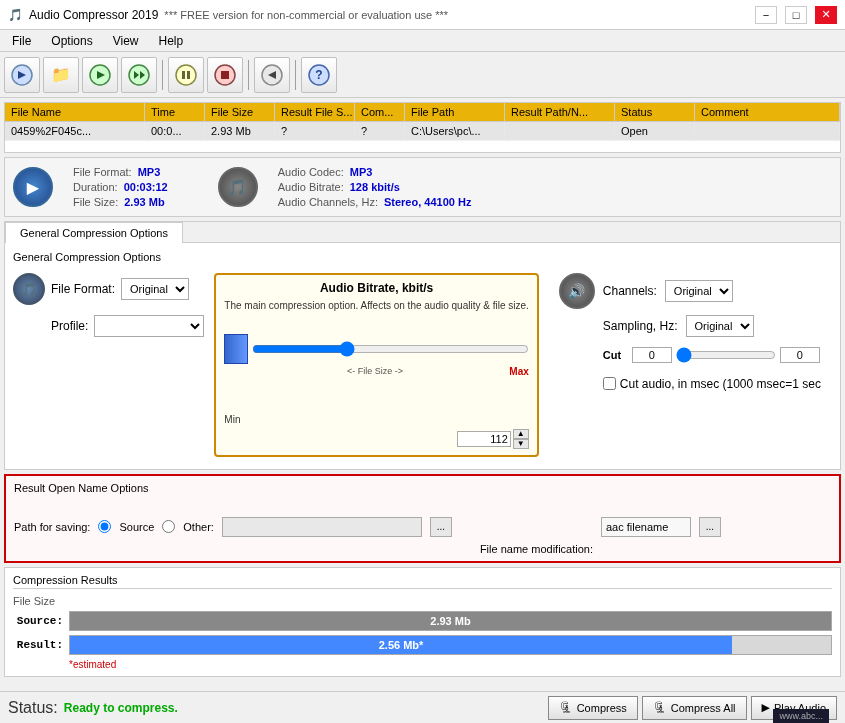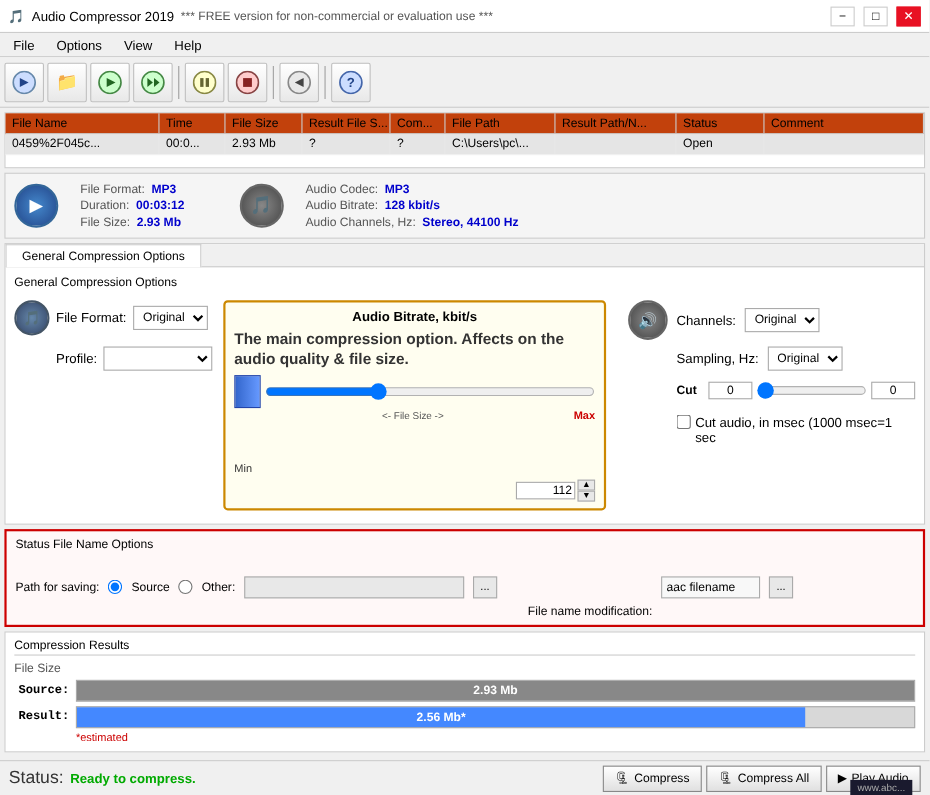--- a/index.html
+++ b/index.html
@@ -16,21 +16,21 @@
     #menu-bar { background: #f0f0f0; display: flex; padding: 2px 4px; border-bottom: 1px solid #ccc; height: 22px; align-items: center; gap: 4px; }
     .menu-item { padding: 2px 8px; cursor: pointer; font-size: 12px; }
 
     
     #toolbar { background: #f0f0f0; padding: 3px 4px; border-bottom: 1px solid #ccc; display: flex; align-items: center; gap: 3px; height: 46px; }
     .tb-btn { width: 36px; height: 36px; border: 1px solid #c0c0c0; background: linear-gradient(to bottom, #ffffff, #e8e8e8); cursor: pointer; display: flex; align-items: center; justify-content: center; font-size: 18px; border-radius: 2px; }
     .tb-separator { width: 1px; height: 30px; background: #a0a0a0; margin: 0 2px; }
 
     
     #file-list-container { background: white; border: 1px solid #ccc; margin: 4px; }
-    #file-list-header { display: grid; grid-template-columns: 140px 60px 70px 80px 50px 100px 110px 80px 1fr; background: #c2410c; border-bottom: 1px solid #ccc; }
+    #file-list-header { display: grid; grid-template-columns: 140px 60px 70px 80px 50px 100px 110px 80px 1fr; background: #eab308; border-bottom: 1px solid #ccc; }
     .fh-cell { padding: 3px 6px; font-size: 11px; border-right: 1px solid #ccc; font-weight: 500; white-space: nowrap; overflow: hidden; }
     #file-list-body { min-height: 30px; }
     .file-row { display: grid; grid-template-columns: 140px 60px 70px 80px 50px 100px 110px 80px 1fr; background: #e5e5e5; border-bottom: 1px solid #f0f0f0; }
     .fr-cell { padding: 3px 6px; font-size: 11px; border-right: 1px solid #e8e8e8; white-space: nowrap; overflow: hidden; }
 
     
     #source-file { background: #f5f5f5; border: 1px solid #ccc; margin: 4px; padding: 8px; display: flex; align-items: center; gap: 20px; }
     .sf-label { color: #555; font-size: 11px; }
     .sf-value { color: #0000cc; font-weight: bold; font-size: 11px; }
     .sf-section { display: flex; flex-direction: column; gap: 3px; }
@@ -47,21 +47,21 @@
 
     
     .comp-options-row { display: flex; align-items: flex-start; gap: 10px; padding: 4px 0; }
 
     
     select { font-size: 11px; border: 1px solid #aaa; background: white; padding: 2px 4px; height: 22px; }
 
     
     #bitrate-box { border: 2px solid #cc8800; border-radius: 4px; padding: 6px 8px; background: #fffef0; min-width: 220px; }
     #bitrate-title { font-weight: bold; font-size: 12px; text-align: center; margin-bottom: 4px; }
-    #bitrate-desc { font-size: 14px; color: #333; margin-bottom: 6px; line-height: 1.3; font-weight: bold; }
+    #bitrate-desc { font-size: 10px; color: #333; margin-bottom: 22px; line-height: 1.3; }
     #bitrate-slider-container { display: flex; flex-direction: column; gap: 2px; }
     #bitrate-slider { width: 100%; height: 14px; }
     .bitrate-labels { display: flex; justify-content: space-between; font-size: 10px; }
     .bitrate-labels .min-label { color: #333; margin-top: 48px; }
     .bitrate-labels .mid-label { color: #555; font-size: 9px; }
     .bitrate-labels .max-label { color: #cc0000; font-weight: bold; }
     .bitrate-input-row { display: flex; justify-content: flex-end; align-items: center; gap: 2px; margin-top: 2px; }
     .bitrate-number { width: 54px; font-size: 11px; border: 1px solid #aaa; text-align: right; padding: 1px 2px; }
     .spin-btns { display: flex; flex-direction: column; }
     .spin-btn { width: 16px; height: 10px; font-size: 8px; border: 1px solid #aaa; background: #e8e8e8; cursor: pointer; display: flex; align-items: center; justify-content: center; line-height: 1; }
@@ -323,21 +323,21 @@
             <input type="checkbox" style="">
             <span>Cut audio, in msec (1000 msec=1 sec</span>
           </div>
         </div>
       </div>
     </div>
   </div>
 </div>
 
 <div id="result-options">
-  <div id="result-options-title">Status File Name Options</div>
+  <div id="result-options-title">Result Open Name Options</div>
   <div class="result-row">
     <span>Path for saving:</span>
     <input type="radio" name="path-type" checked="" style="">
     <span>Source</span>
     <input type="radio" name="path-type" style="">
     <span>Other:</span>
     <input class="result-path-input" type="text" style="">
     <button class="browse-btn">...</button>
     <span class="filename-mod-label">File name modification:</span>
     <input class="filename-mod-input" type="text" value="aac filename" style="">

